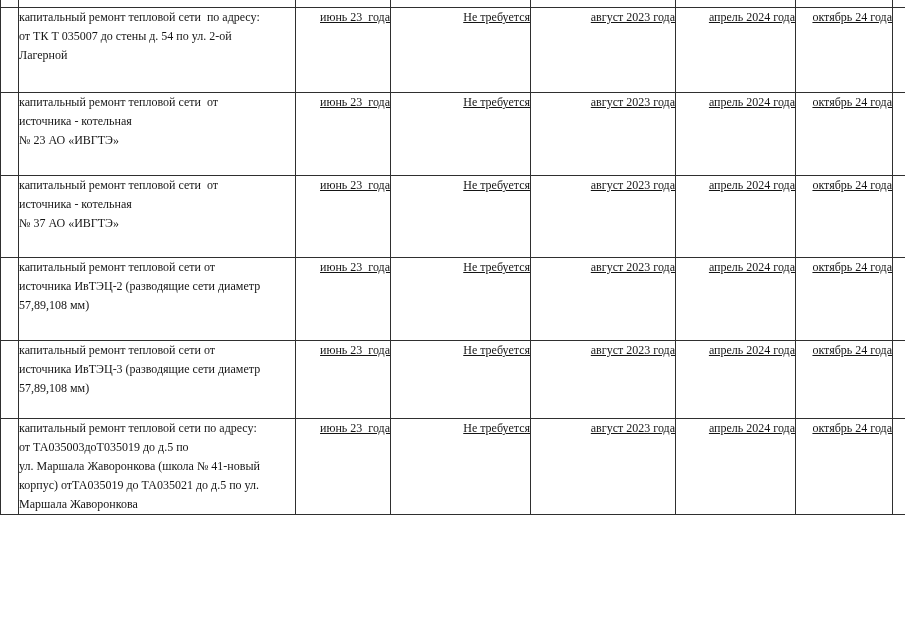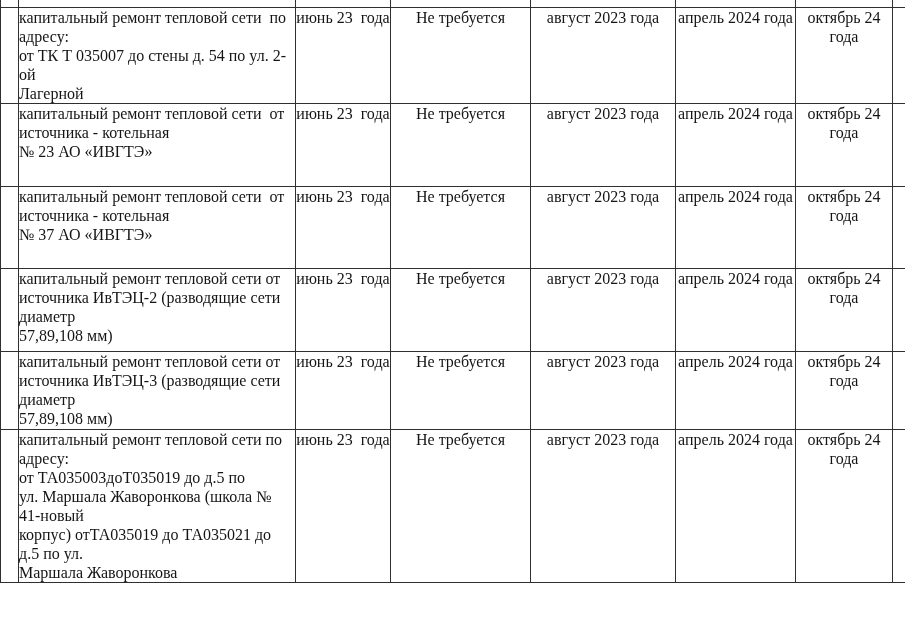--- a/index.html
+++ b/index.html
@@ -18,42 +18,43 @@
   }
   table.schedule {
     border-collapse: collapse;
     table-layout: fixed;
     width: 912px;
     margin: 0;
   }
   table.schedule td {
     border: 1px solid #2f2f2f;
     vertical-align: top;
-    font-size: 16px;
+    font-size: 12px;
     line-height: 19px;
     padding: 0;
     overflow: hidden;
   }
   
   tr.cut-row td {
     border-top: none;
     height: 7px;
   }
   
   td.edge-l { border-left: none; }
   td.edge-r { border-right: none; }
   td.desc {
     text-align: left;
     padding: 2px 4px 2px 8px;
     white-space: pre-wrap;
   }
   td.date {
-    text-align: center;
+    text-align: right;
     padding: 2px 2px;
     white-space: pre-wrap;
+    text-decoration: underline;
   }
   tr.r1 { height: 85px; }
   tr.r2 { height: 83px; }
   tr.r3 { height: 82px; }
   tr.r4 { height: 83px; }
   tr.r5 { height: 78px; }
   tr.r6 { height: 94px; }
 </style>
 </head>
 <body>

